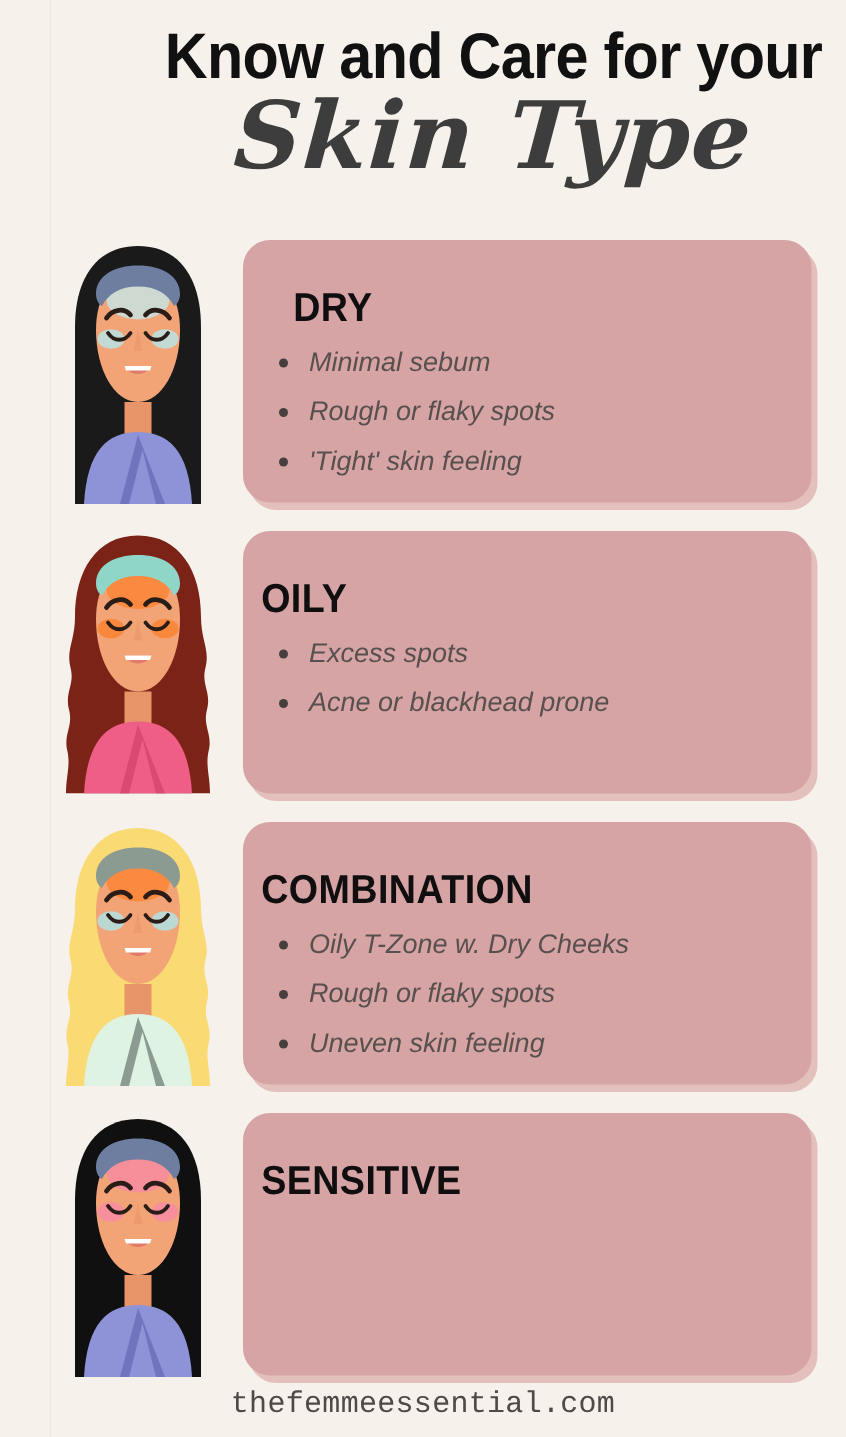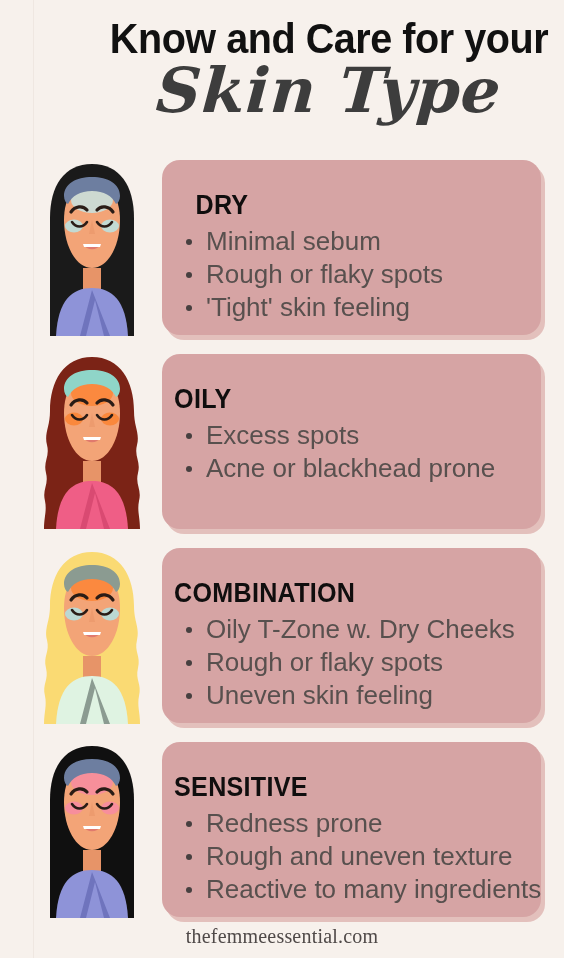--- a/index.html
+++ b/index.html
@@ -94,25 +94,26 @@
     padding-left: 36px;
   }
   .bullets {
     list-style: none;
     margin: 0;
     padding: 0 0 0 22px;
   }
   .bullets li {
     position: relative;
     font-family: "Liberation Sans", sans-serif;
-    font-size: 26px;
+    font-size: 18px;
     line-height: 33px;
     color: #58504e;
     padding-left: 22px;
     white-space: nowrap;
+    font-style: italic;
   }
   .bullets li::before {
     content: "";
     position: absolute;
     left: 2px;
     top: 14px;
     width: 6px;
     height: 6px;
     border-radius: 50%;
     background: #473f3f;
@@ -128,21 +129,21 @@
   }
   .avatar svg { display: block; }
 
   
   .footer {
     position: absolute;
     left: 0;
     top: 925px;
     width: 564px;
     text-align: center;
-    font-family: Liberation Serif, serif;
+    font-family: Liberation Mono, monospace;
     font-size: 20px;
     color: #4f4948;
     letter-spacing: 0.2px;
   }
 </style>
 </head>
 <body>
 
 <div class="left-rule"></div>
 
@@ -277,21 +278,16 @@
     <div class="card">
       <div class="card-heading">COMBINATION</div>
       <ul class="bullets">
         <li>Oily T-Zone w. Dry Cheeks</li>
         <li>Rough or flaky spots</li>
         <li>Uneven skin feeling</li>
       </ul>
     </div>
     <div class="card">
       <div class="card-heading">SENSITIVE</div>
-      <ul class="bullets">
-        <li>Redness prone</li>
-        <li>Rough and uneven texture</li>
-        <li>Reactive to many ingredients</li>
-      </ul>
     </div>
   </div>
 
 <div class="footer">thefemmeessential.com</div>
 
 </body></html>

